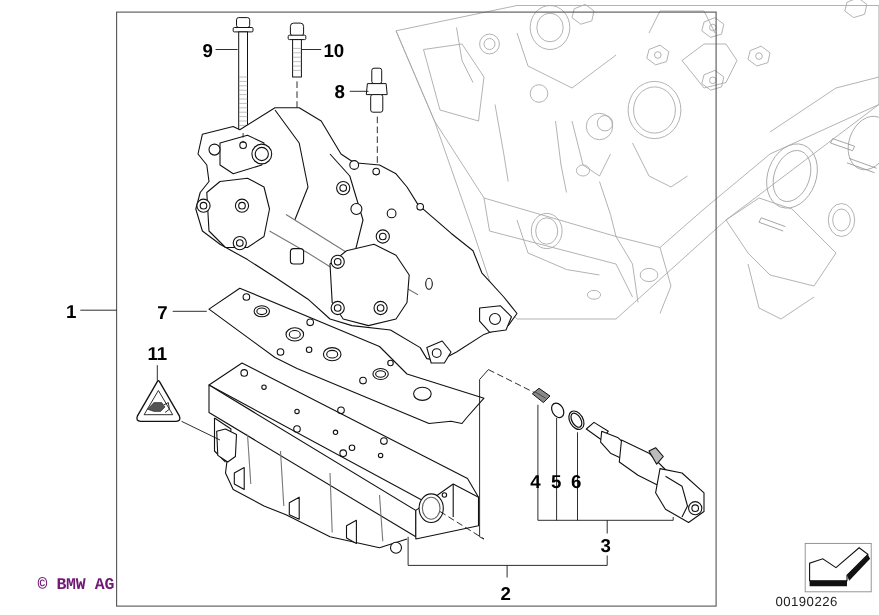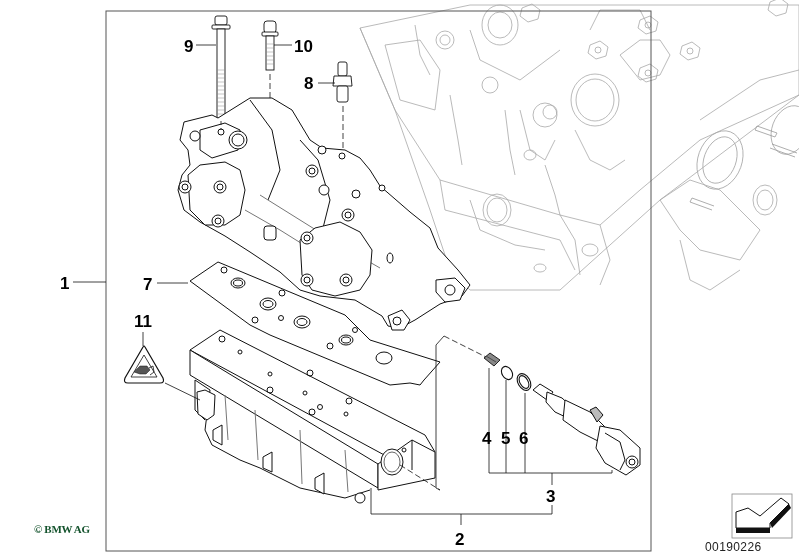--- a/index.html
+++ b/index.html
@@ -1,21 +1,21 @@
 <!DOCTYPE html>
 <html><head>
 <meta charset="utf-8">
 <style>
   html, body { margin: 0; padding: 0; background: #ffffff; }
   body { width: 799px; height: 559px; position: relative; overflow: hidden;
          font-family: "Liberation Sans", sans-serif; }
   #stage { position: absolute; left: 0; top: 0; width: 799px; height: 559px; }
   .callout { font-family: "Liberation Sans", sans-serif; font-weight: bold; font-size: 17px; fill: #000; }
-  .copyright { position: absolute; left: 34px; top: 523px; font-size: 11px; font-weight: bold;
-               letter-spacing: -0.3px; color: #14532d; font-family: Liberation Serif, serif; }
+  .copyright { position: absolute; left: 34px; top: 523px; font-size: 15px; font-weight: bold;
+               letter-spacing: -0.3px; color: #701a75; font-family: Liberation Mono, monospace; }
   .imgnum { position: absolute; left: 705px; top: 540px; font-size: 12px; color: #222;
             font-family: "Liberation Sans", sans-serif; letter-spacing: 0.4px; }
 </style>
 </head>
 <body>
 
 <div id="stage">
 <svg width="799" height="559" viewBox="0 0 799 559" xmlns="http://www.w3.org/2000/svg">
 
   <g fill="none" stroke="#a8a8a8" stroke-width="0.8" stroke-linejoin="round">

